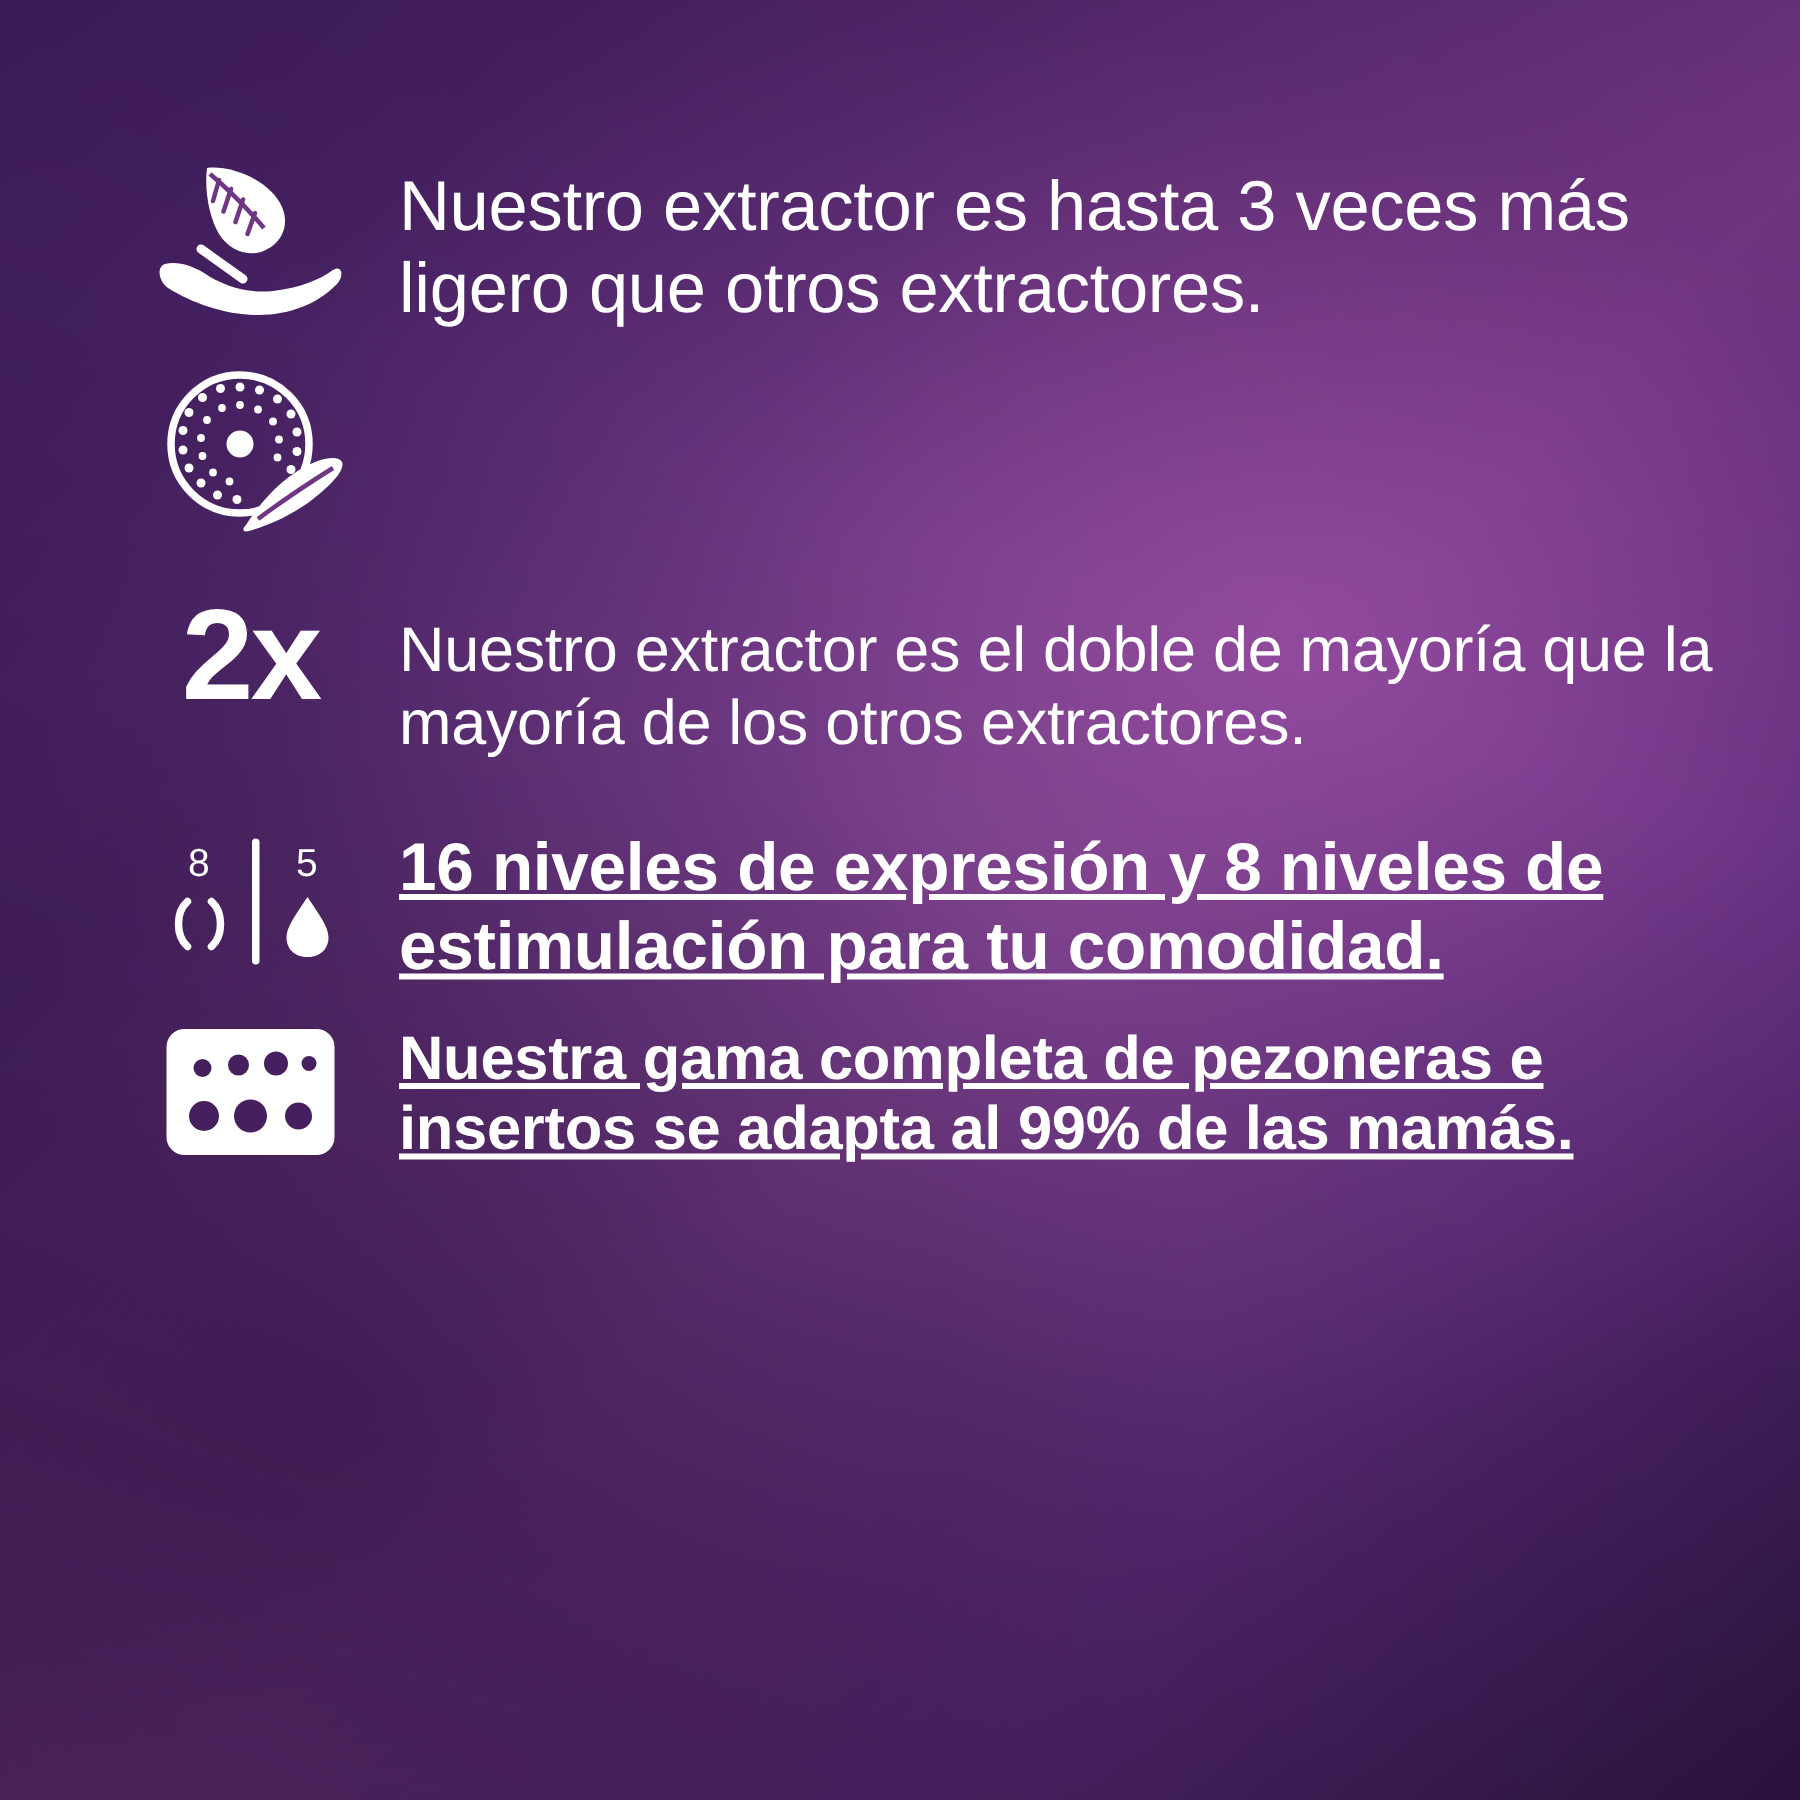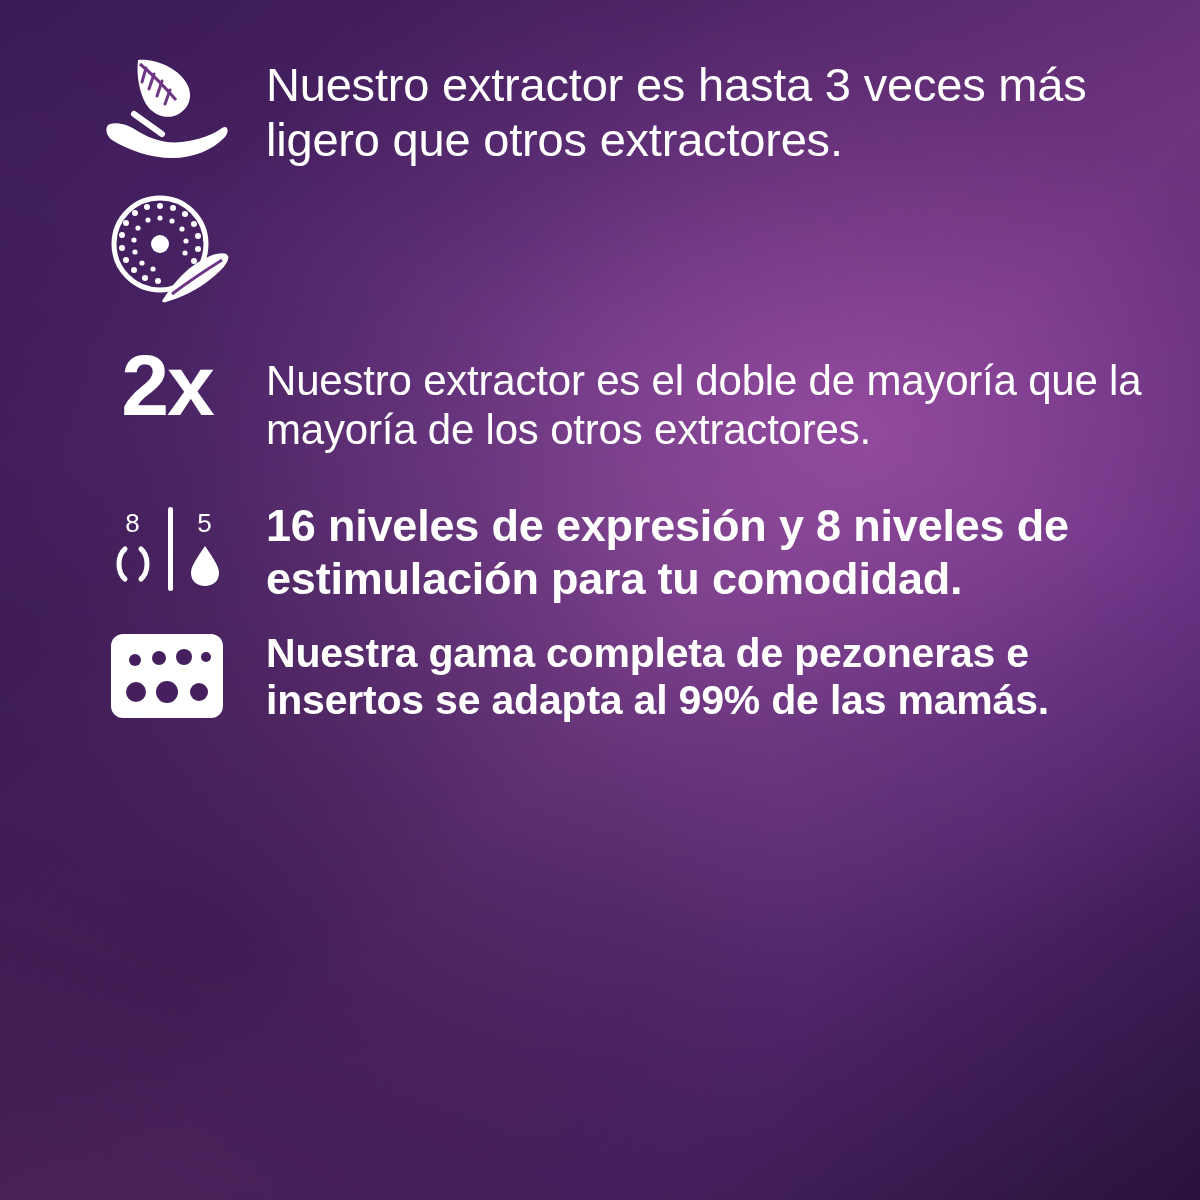--- a/index.html
+++ b/index.html
@@ -29,21 +29,21 @@
     position: absolute;
     inset: 0;
     background: radial-gradient(ellipse 1100px 900px at 55% 45%, rgba(255,255,255,0.05) 0%, rgba(0,0,0,0) 60%),
                 linear-gradient(200deg, rgba(0,0,0,0.12) 0%, rgba(0,0,0,0) 35%, rgba(0,0,0,0.25) 100%);
     pointer-events: none;
   }
 
   .features {
     position: relative;
     z-index: 2;
-    padding: 52px 40px 40px 92px;
+    padding: 104px 40px 40px 92px;
     display: flex;
     flex-direction: column;
     gap: 18px;
   }
 
   .feature {
     display: flex;
     align-items: flex-start;
     gap: 24px;
   }
@@ -60,20 +60,21 @@
   .feature-text {
     color: #ffffff;
     font-size: 47px;
     line-height: 1.17;
     letter-spacing: -0.2px;
     padding-top: 6px;
     font-weight: 400;
   }
   .feature-text.bold {
     font-weight: 700;
+    text-decoration: underline;
   }
 
   
   .f-1 .feature-text { font-size: 47px; }
   .f-2 .feature-text { font-size: 47px; }
   .f-3 .feature-text { font-size: 42px; padding-top: 14px; }
   .f-4 .feature-text { font-size: 45px; }
   .f-5 .feature-text { font-size: 41px; }
 
   .f-3 { margin-top: 16px; }

